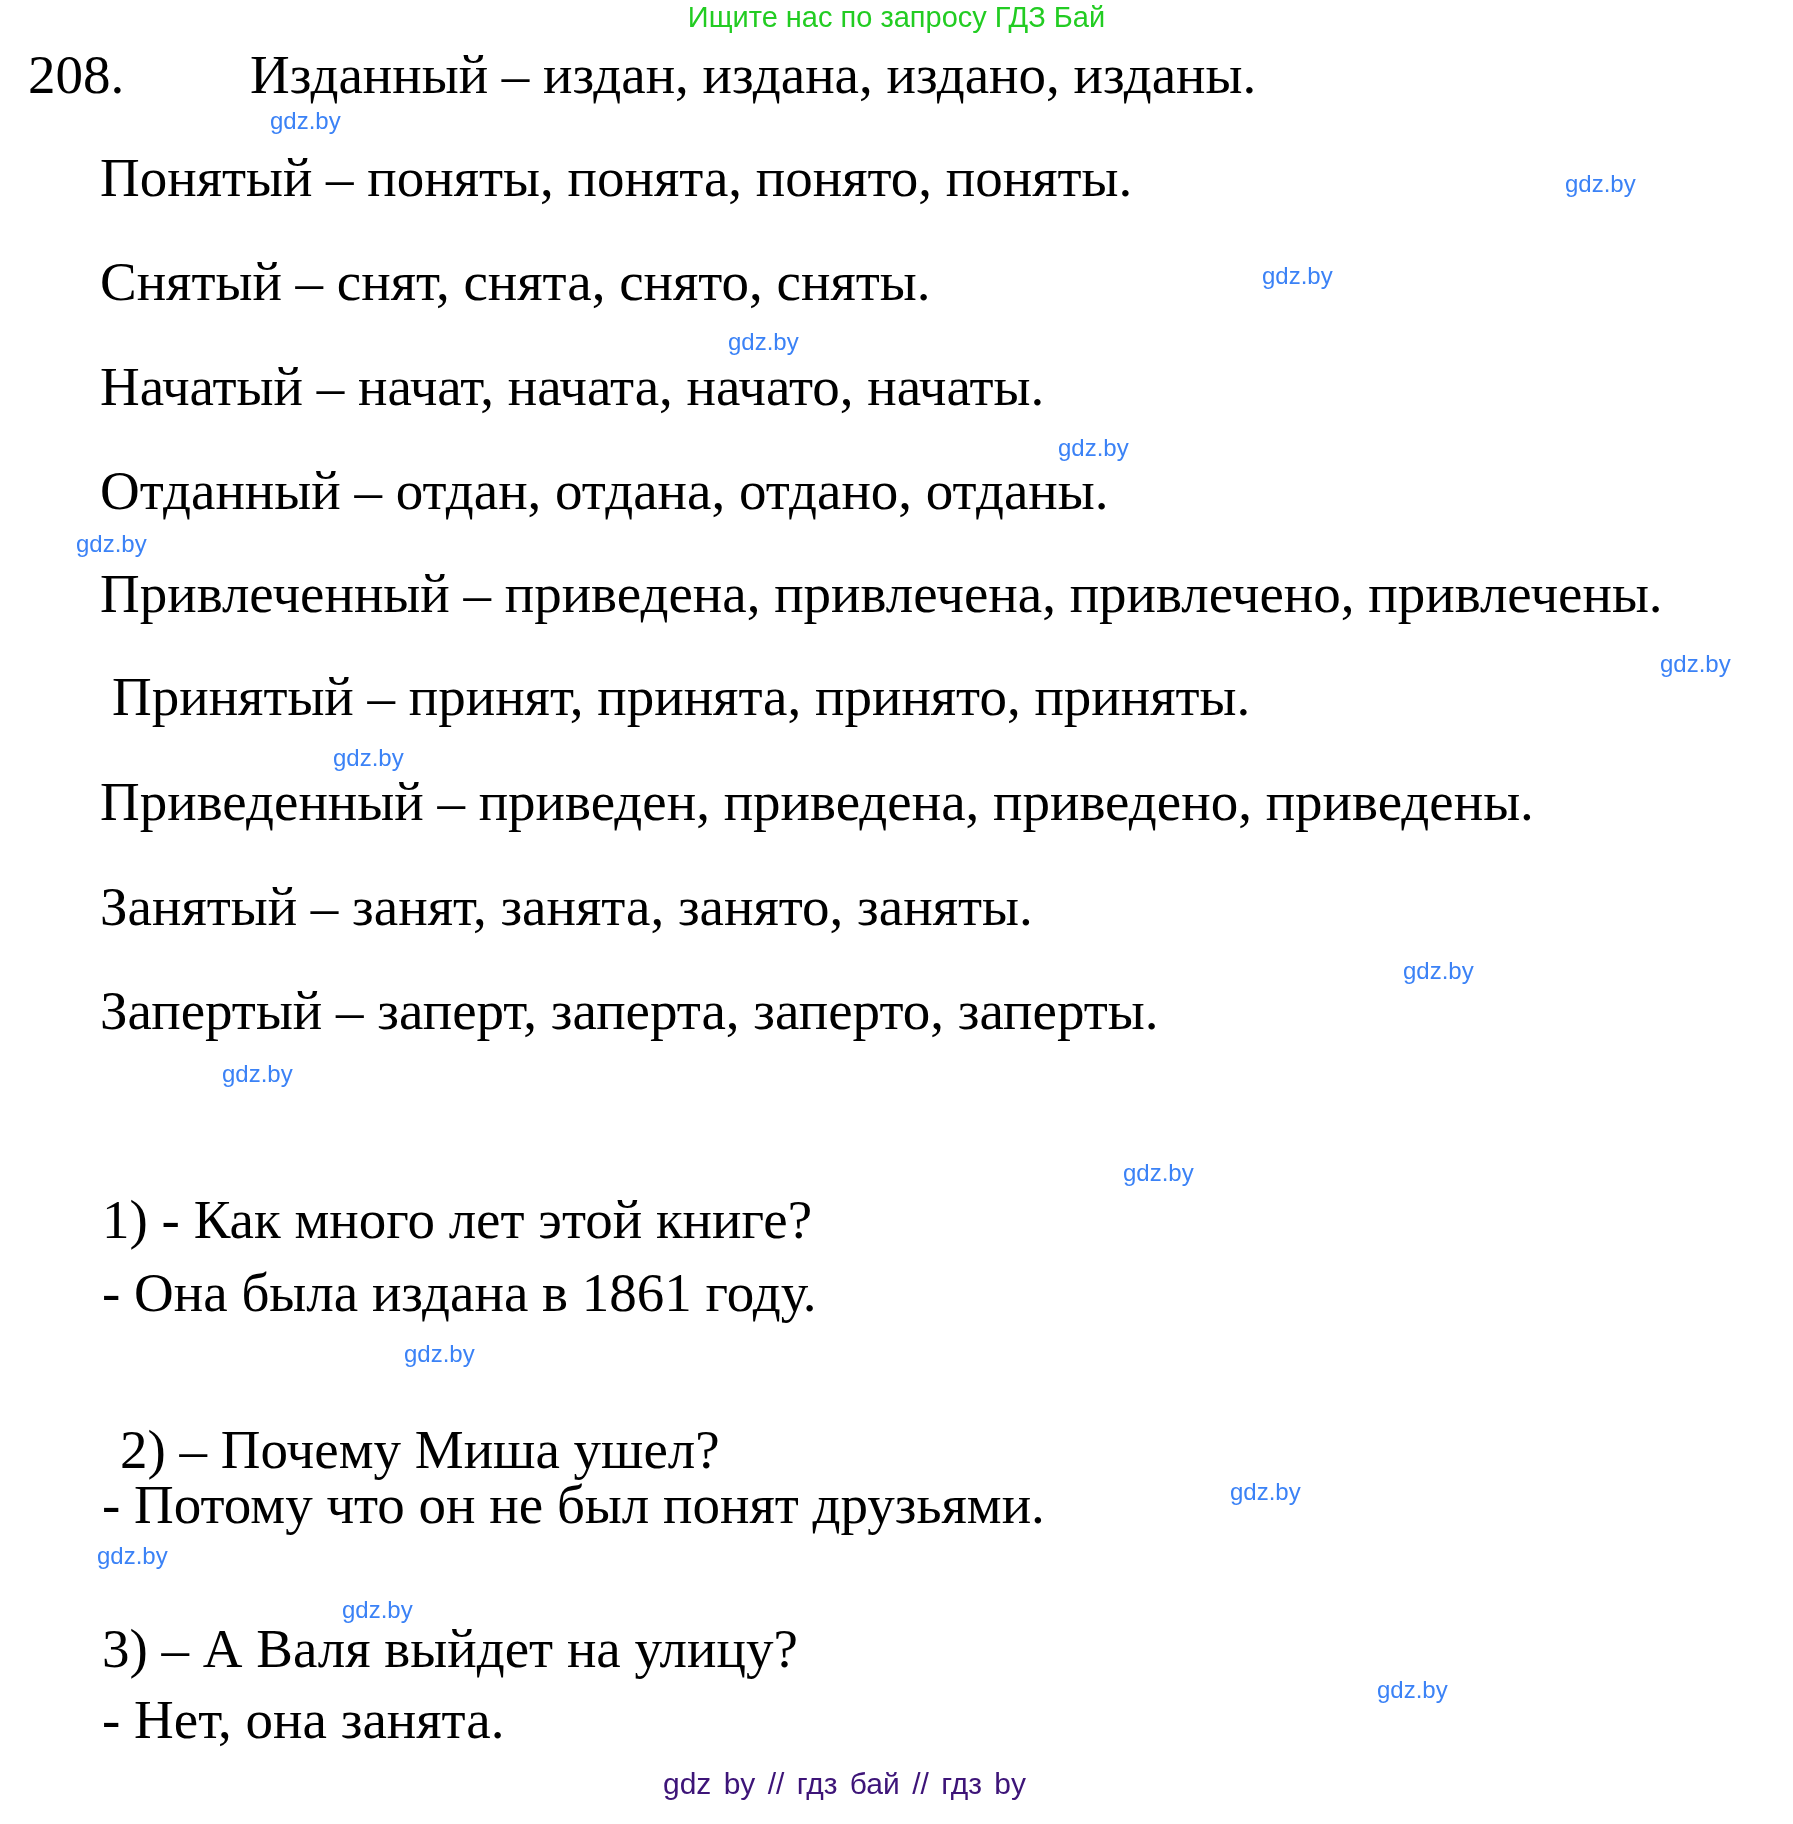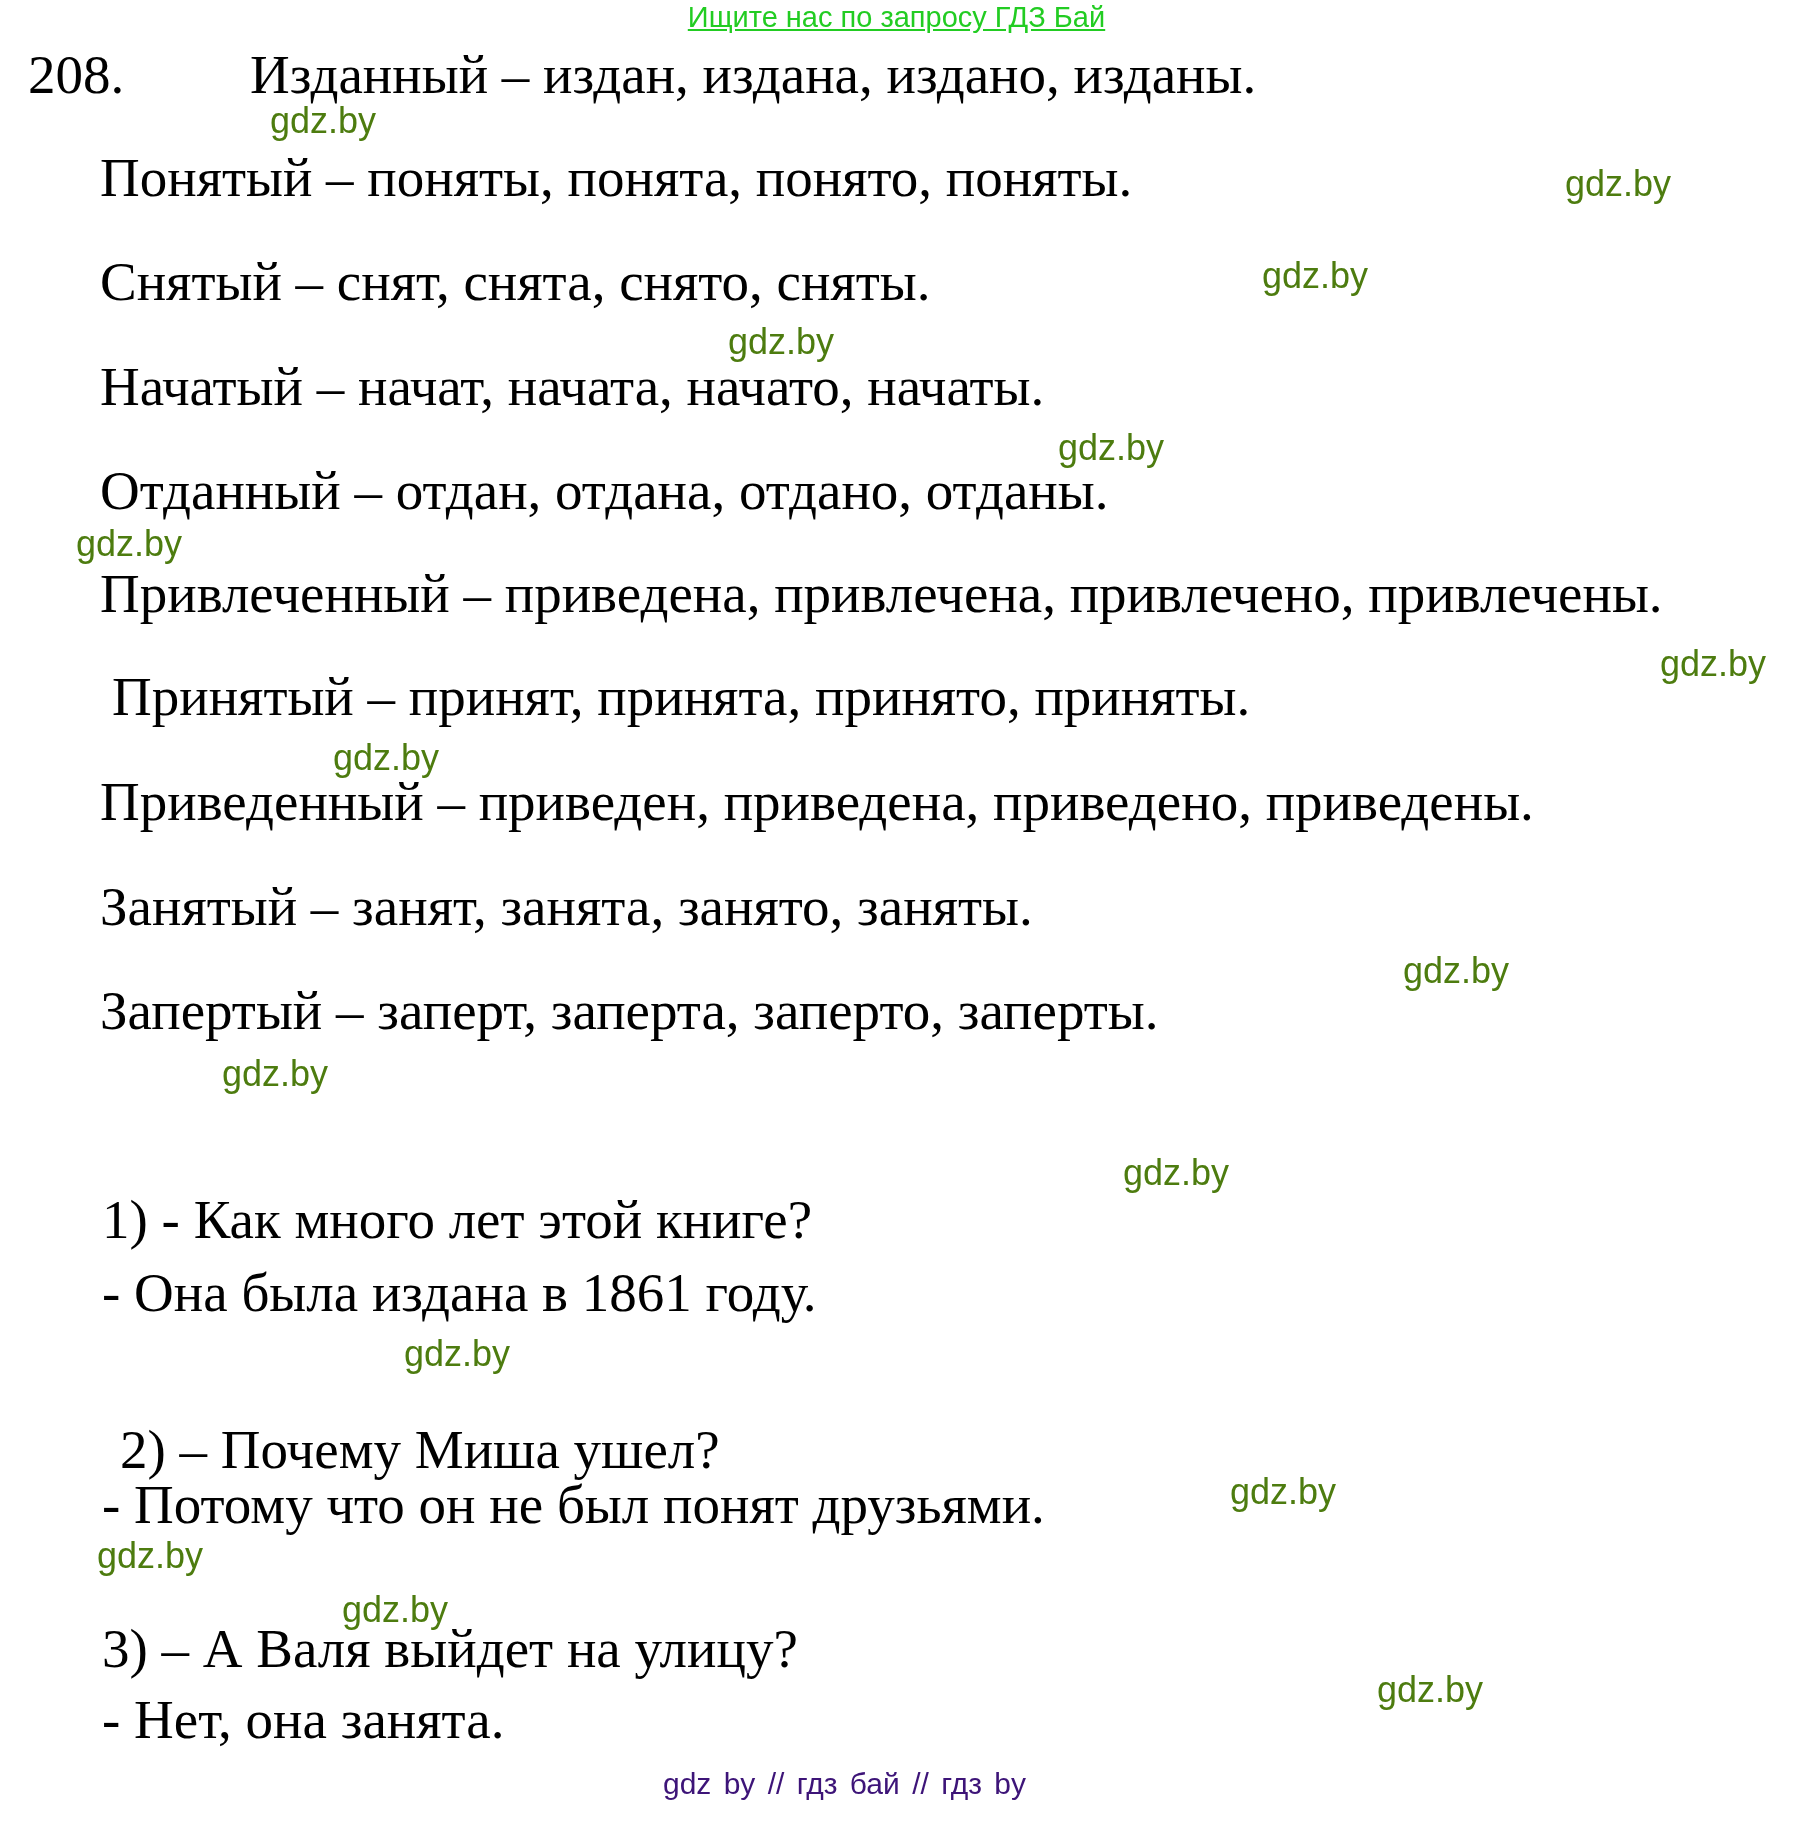--- a/index.html
+++ b/index.html
@@ -1,21 +1,21 @@
 <!DOCTYPE html>
 <html><head>
 <meta charset="utf-8">
 <style>
   html, body { margin:0; padding:0; background:#ffffff; }
   body { width:1793px; height:1824px; position:relative; overflow:hidden; }
   .hdr { position:absolute; top:0; left:0; width:1793px; text-align:center;
-         font-family:"Liberation Sans", sans-serif; font-size:29px; color:#22cc22; line-height:34px;text-decoration:underline; }
+         font-family:"Liberation Sans", sans-serif; font-size:29px; color:#22cc22; line-height:34px; }
   .num { position:absolute; left:28px; top:44px; font-family:"Liberation Serif", serif; font-size:55px; color:#000; line-height:62px;text-align:center; }
   .line { position:absolute; font-family:"Liberation Serif", serif; font-size:55px; color:#000; line-height:62px; white-space:nowrap; }
-  .wm { position:absolute; font-family:"Liberation Sans", sans-serif; font-size:36px; color:#4d7c0f; line-height:32px; }
+  .wm { position:absolute; font-family:"Liberation Sans", sans-serif; font-size:24px; color:#3b82f6; line-height:32px; }
   .ftr { position:absolute; top:1766px; left:0; width:1689px; text-align:center;
          font-family:"Liberation Sans", sans-serif; font-size:30px; color:#3d1478; line-height:36px; word-spacing:4px; }
 </style>
 </head>
 <body>
 
 <div class="hdr">Ищите нас по запросу ГДЗ Бай</div>
 
 <div class="num">208.</div>
 

